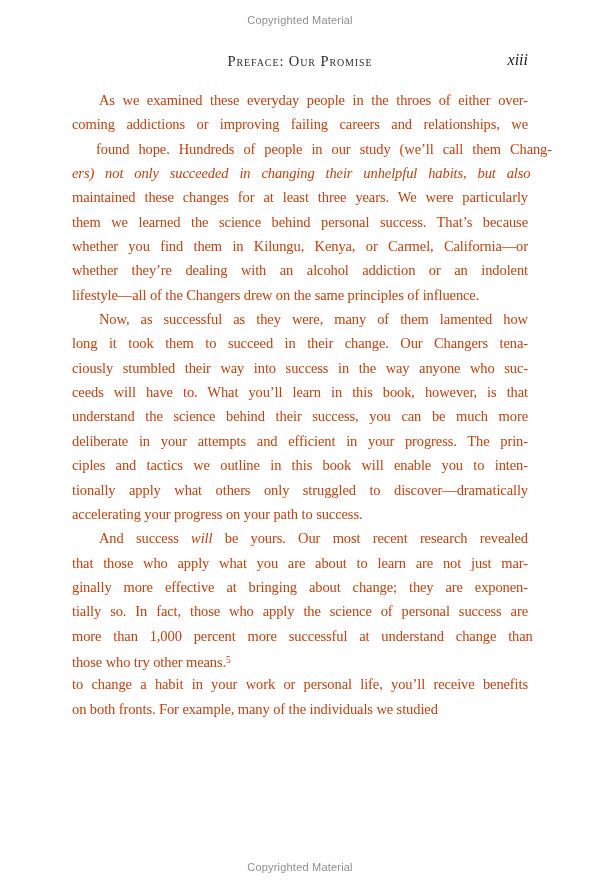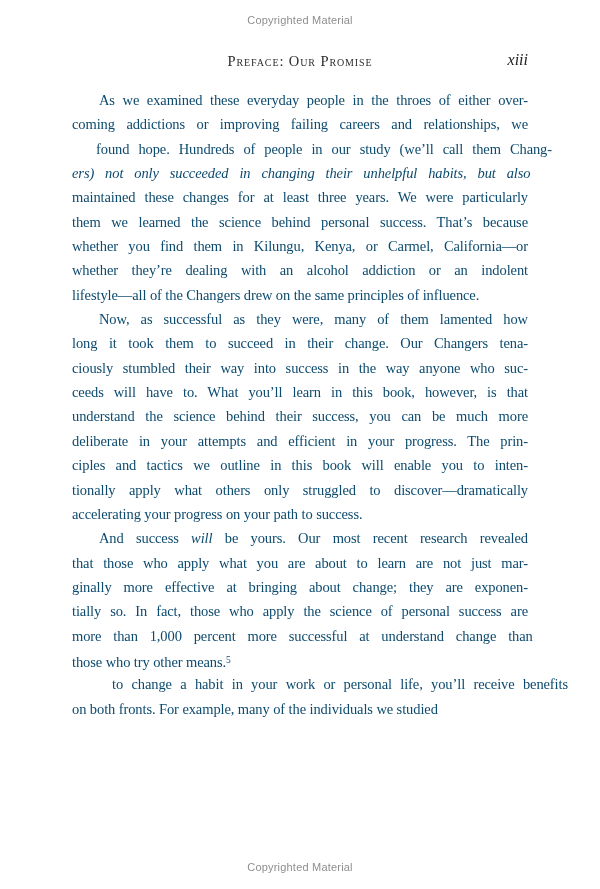--- a/index.html
+++ b/index.html
@@ -60,21 +60,21 @@
   }
 
   .page-body {
     position: absolute;
     top: 88px;
     left: 72px;
     right: 72px;
     font-family: "Liberation Serif", serif;
     font-size: 14.5px;
     letter-spacing: -0.1px;
-    color: #0c4a6e;
+    color: #c2410c;
   }
   .paragraph { margin: 0; }
   .line {
     line-height: 24.35px;
     height: 24.35px;
     white-space: nowrap;
   }
   .line.first { padding-left: 27px; }
   em { font-style: italic; }
   sup {
@@ -119,19 +119,19 @@
       </div>
       <div class="paragraph">
         <div class="line first"><span class="line-inner" style="word-spacing: 8.78299px;"><span>And success </span><em>will</em><span> be yours. Our most recent research revealed</span></span></div>
         <div class="line"><span class="line-inner" style="word-spacing: 6.27404px;"><span>that those who apply what you are about to learn are not just mar-</span></span></div>
         <div class="line"><span class="line-inner" style="word-spacing: 8.4375px;"><span>ginally more effective at bringing about change; they are exponen-</span></span></div>
         <div class="line"><span class="line-inner" style="word-spacing: 5.4401px;"><span>tially so. In fact, those who apply the science of personal success are</span></span></div>
         <div class="line"><span class="line-inner" style="word-spacing: 8.34028px;"><span>more than 1,000 percent more successful at understand change than</span></span></div>
         <div class="line last"><span class="line-inner" style="word-spacing: 0px;"><span>those who try other means.</span><sup>5</sup></span></div>
       </div>
       <div class="paragraph">
-        <div class="line"><span class="line-inner" style="word-spacing: 4.8112px; margin-left: 40px;"><span>to change a habit in your work or personal life, you’ll receive benefits</span></span></div>
+        <div class="line"><span class="line-inner" style="word-spacing: 4.8112px;"><span>to change a habit in your work or personal life, you’ll receive benefits</span></span></div>
         <div class="line last"><span class="line-inner" style="word-spacing: 0px;"><span>on both fronts. For example, many of the individuals we studied</span></span></div>
       </div>
     </div>
 
   <div class="notice bottom">Copyrighted Material</div>
 </div>
 
 </body></html>

